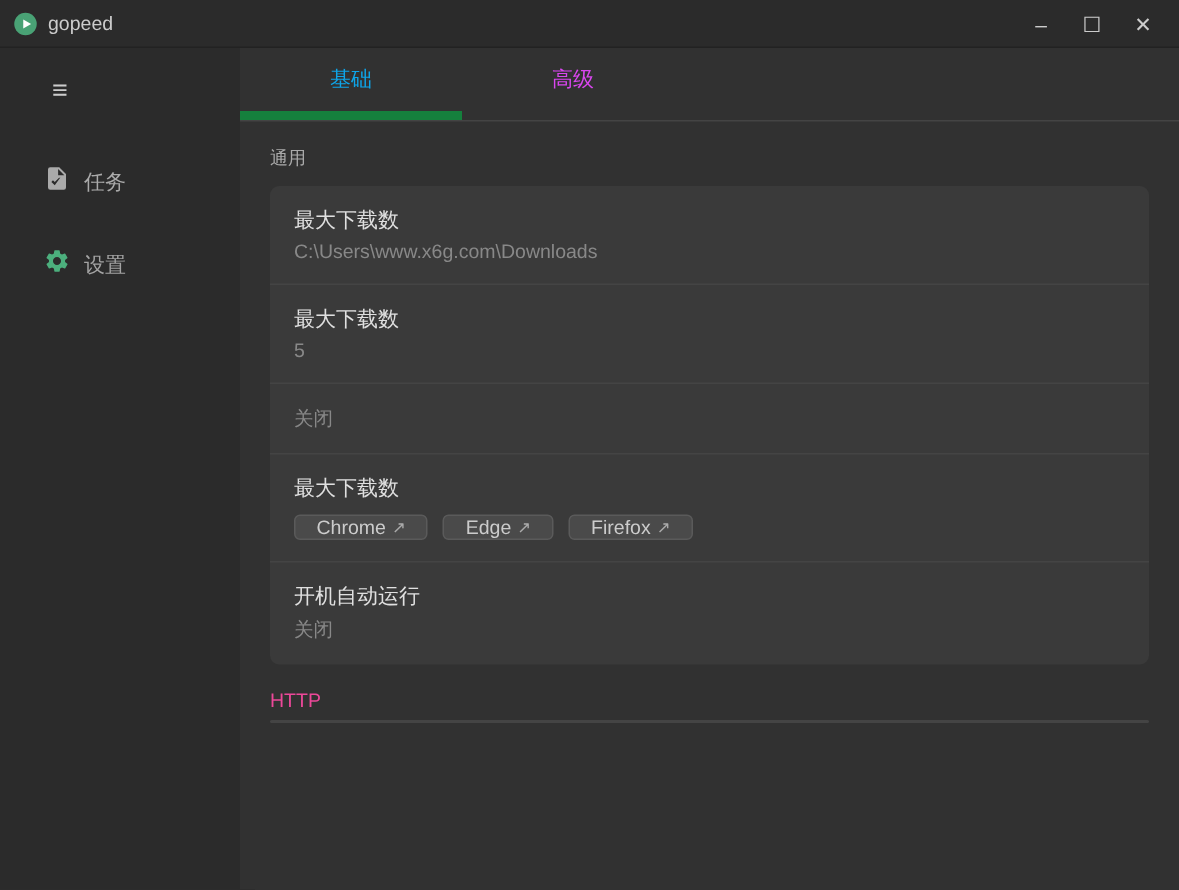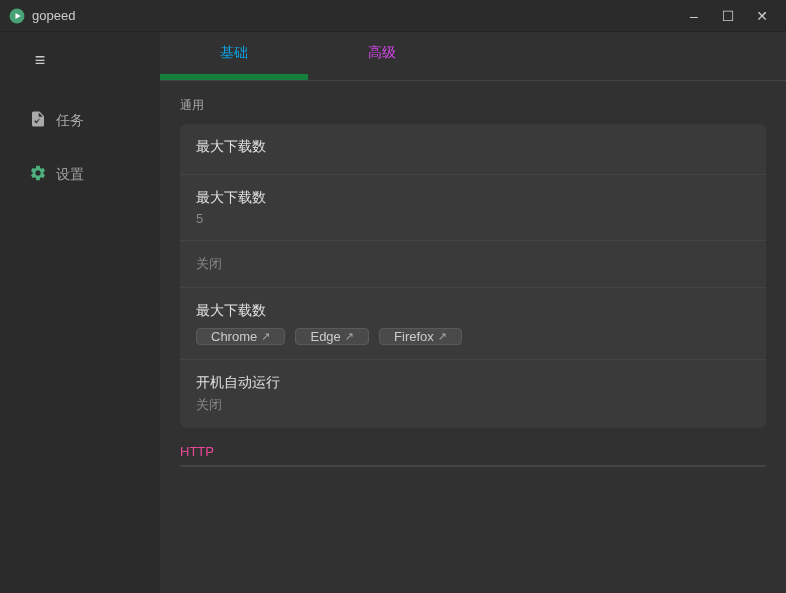--- a/index.html
+++ b/index.html
@@ -258,20 +258,21 @@
     </div>
 
     <div class="content-area">
 
       <div class="section-label">通用</div>
 
       <div class="settings-card">
 
         <div class="settings-row">
           <div class="settings-row-label">最大下载数</div>
+          <div class="settings-row-value">C:\Users\www.x6g.com\Downloads</div>
         </div>
 
         <div class="settings-row">
           <div class="settings-row-label">最大下载数</div>
           <div class="settings-row-value">5</div>
         </div>
 
         <div class="settings-row">
           <div class="settings-row-value">关闭</div>
         </div>

